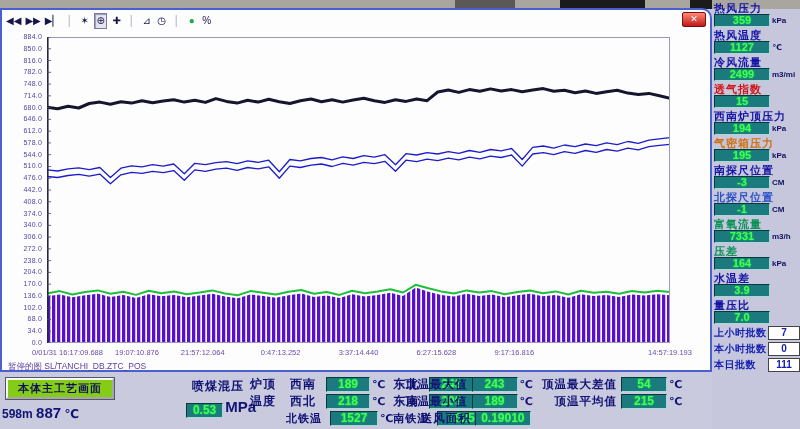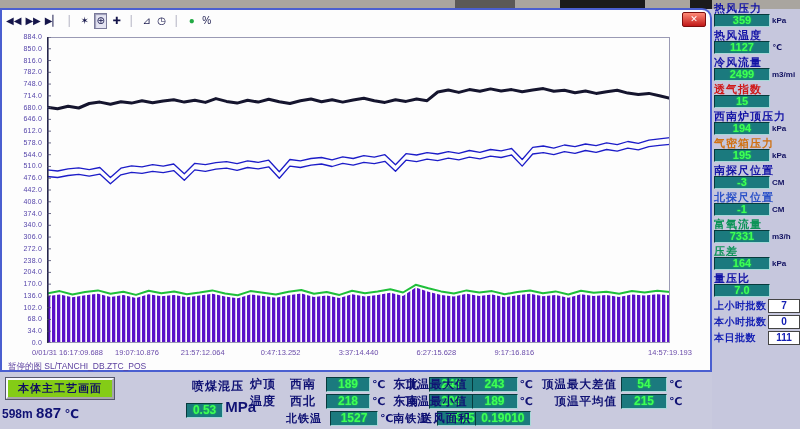--- a/index.html
+++ b/index.html
@@ -242,20 +242,27 @@
           </div>
         </div>
         <div class="side-item">
           <div class="side-label" style="color: rgb(12, 147, 88);">压差</div>
           <div class="side-row">
             <div class="tealbox side-box">164</div>
             <span class="side-unit">kPa</span>
           </div>
         </div>
         <div class="side-item">
+          <div class="side-label" style="color: rgb(20, 20, 166);">水温差</div>
+          <div class="side-row">
+            <div class="tealbox side-box">3.9</div>
+            <span class="side-unit"></span>
+          </div>
+        </div>
+        <div class="side-item">
           <div class="side-label" style="color: rgb(20, 20, 166);">量压比</div>
           <div class="side-row">
             <div class="tealbox side-box">7.0</div>
             <span class="side-unit"></span>
           </div>
         </div>
       </div>
   <div class="counter-row">
     <span class="counter-label">上小时批数</span>
     <span class="whitebox">7</span>

